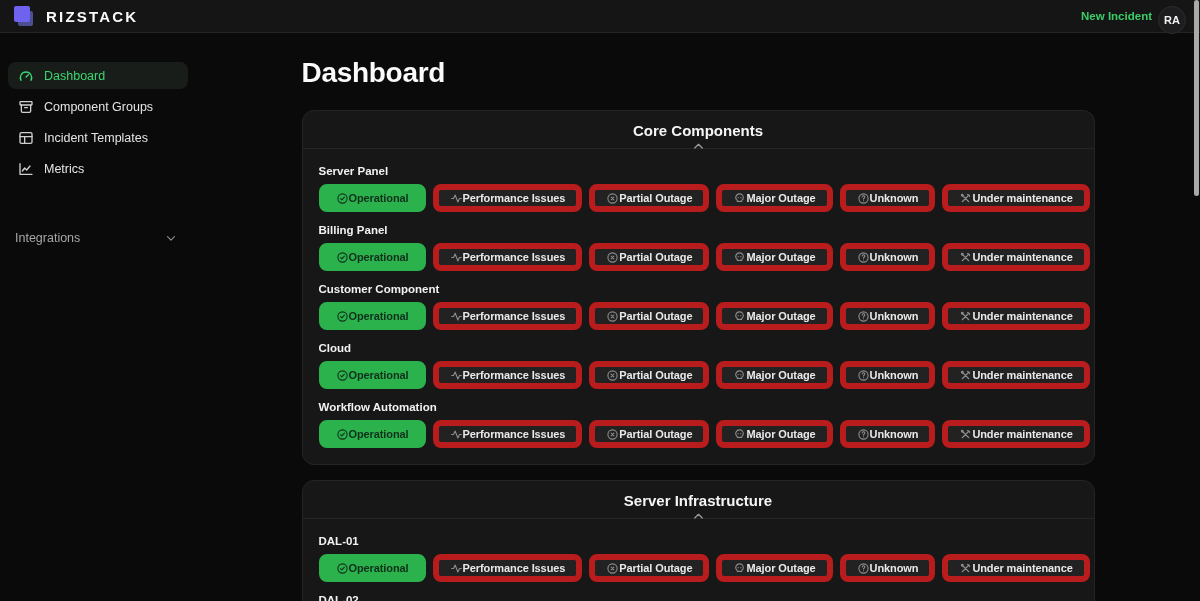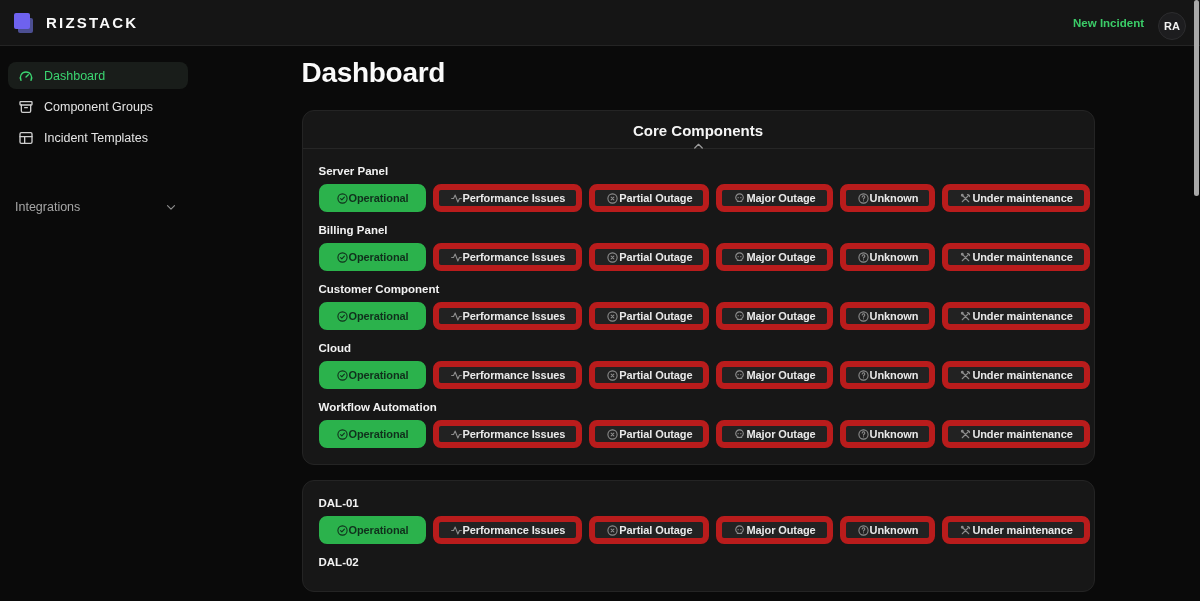--- a/index.html
+++ b/index.html
@@ -6,31 +6,31 @@
   html, body { width: 1200px; height: 601px; overflow: hidden; }
   body {
     background: #0a0a0a;
     font-family: "Liberation Sans", sans-serif;
     color: #e8e8e8;
     position: relative;
   }
 
   
   .topbar {
-    position: absolute; top: 0; left: 0; right: 0; height: 46px;
+    position: absolute; top: 0; left: 0; right: 0; height: 33px;
     background: #151515; border-bottom: 1px solid #242424;
     display: flex; align-items: center; padding: 4px 14px; z-index: 5;
   }
   .logo-mark { position: relative; width: 22px; height: 24px; margin-right: 10px; }
   .logo-back  { position: absolute; left: 4px; top: 7px; width: 15px; height: 15px; background: #4c4f92; border-radius: 2px; }
   .logo-front { position: absolute; left: 0; top: 2px; width: 16px; height: 16px; background: #6e62ef; border-radius: 2px; }
   .brand {
     font-size: 15px; font-weight: 900; letter-spacing: 2.2px; color: #fafafa;
   }
-  .topbar-right { margin-left: auto; display: flex; align-items: center; gap: 14px; }
+  .topbar-right { margin-left: auto; display: flex; align-items: center; gap: 6px; }
   .new-incident { color: #3bcd68; font-size: 11.5px; font-weight: 600; cursor: pointer; }
   .avatar {
     width: 28px; height: 28px; border-radius: 50%; background: #1d1d1f;
     border: 1px solid #2c2c2e; color: #f2f2f2; font-size: 11px; font-weight: 700;
     display: flex; align-items: center; justify-content: center; margin-top: 7px;
   }
 
   
   .scrollbar-thumb {
     position: absolute; top: 0; right: 1px; width: 5px; height: 196px;
@@ -133,20 +133,29 @@
   </div>
     <div class="nav-item">
     <span class="nav-icon">
         <svg viewBox="0 0 24 24" fill="none" stroke="currentColor" stroke-width="2" stroke-linecap="round" stroke-linejoin="round">
           <rect x="3" y="4" width="18" height="16" rx="2"></rect>
           <path d="M3 10h18"></path>
           <path d="M10 10v10"></path>
         </svg>
       </span>
     <span class="nav-label">Incident Templates</span>
+  </div>
+    <div class="nav-item">
+    <span class="nav-icon">
+        <svg viewBox="0 0 24 24" fill="none" stroke="currentColor" stroke-width="2" stroke-linecap="round" stroke-linejoin="round">
+          <path d="M3 4v16h18"></path>
+          <path d="M6.5 15l3.5-4.5 3 3 5-6"></path>
+        </svg>
+      </span>
+    <span class="nav-label">Metrics</span>
   </div>
     <div class="nav-gap"></div>
     <div class="nav-item plain">
 
     <span class="nav-label">Integrations</span>
   <span class="nav-chevron">
         <svg viewBox="0 0 24 24" fill="none" stroke="currentColor" stroke-width="2" stroke-linecap="round" stroke-linejoin="round">
           <path d="M6 9.5l6 6 6-6"></path>
         </svg>
       </span>
@@ -473,20 +482,28 @@
                       <circle cx="6" cy="6" r="1.6"></circle>
                     </svg>
                   </span>
     <span class="status-label">Under maintenance</span>
   </button>
               </div>
   </div>
           </div>
   </section>
         <section class="card">
+    <header class="card-header">
+      <h2 class="card-title">Server Infrastructure</h2>
+      <span class="collapse-btn">
+              <svg viewBox="0 0 24 24" fill="none" stroke="currentColor" stroke-width="2" stroke-linecap="round" stroke-linejoin="round">
+                <path d="M6 14.5l6-6 6 6"></path>
+              </svg>
+            </span>
+    </header>
     <div class="card-body">
             <div class="component-row">
     <div class="component-name">DAL-01</div>
     <div class="status-buttons">
                 <button class="status-btn selected">
     <span class="status-icon">
                     <svg viewBox="0 0 24 24" fill="none" stroke="currentColor" stroke-width="2" stroke-linecap="round" stroke-linejoin="round">
                       <circle cx="12" cy="12" r="8.5"></circle>
                       <path d="M8.5 12.3l2.3 2.3 4.7-5.1"></path>
                     </svg>

